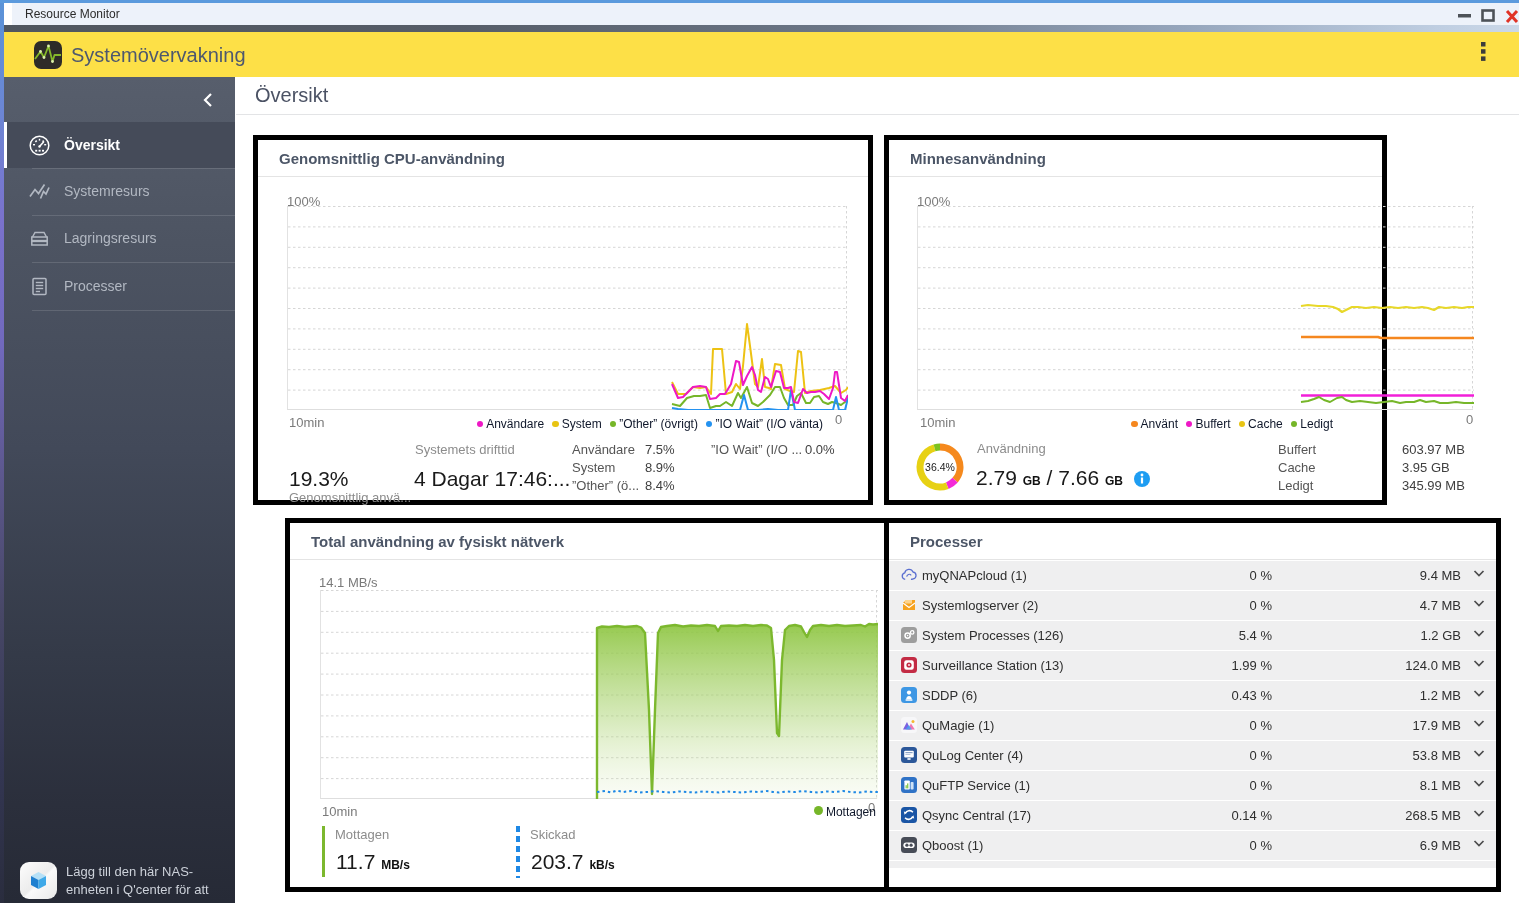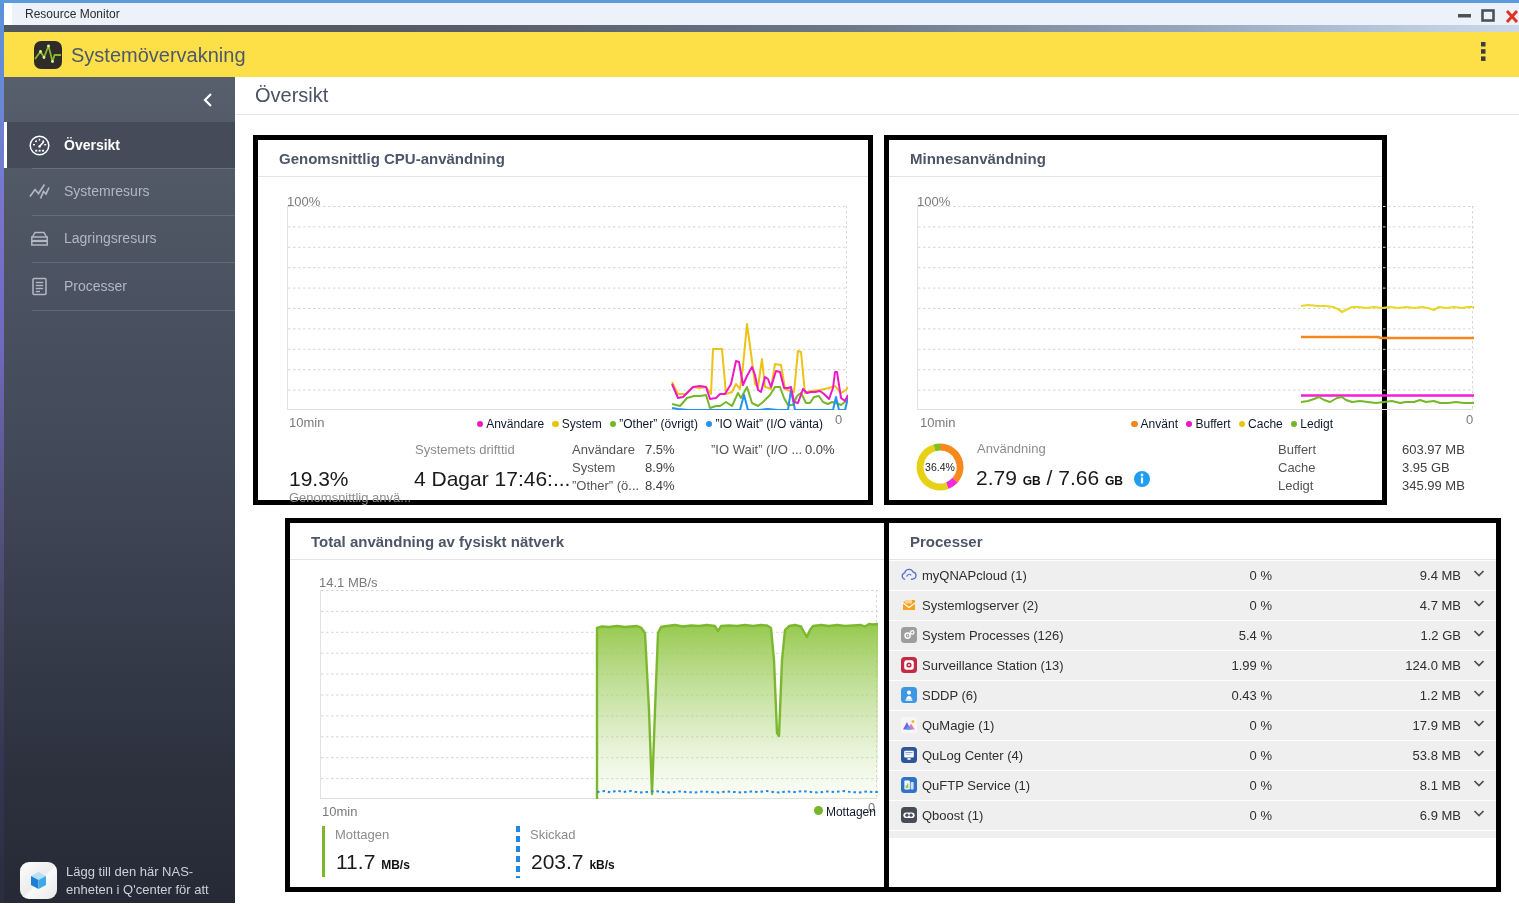--- a/index.html
+++ b/index.html
@@ -420,20 +420,35 @@
             </svg>
         <span class="nm">QuFTP Service (1)</span>
             <span class="cpu">0 %</span>
             <span class="mem">8.1 MB</span>
         <svg class="chev" width="12" height="8" viewBox="0 0 12 8">
               <polyline points="1.5,1 6,5.5 10.5,1" fill="none" stroke="#4d4d4d" stroke-width="1.7"></polyline>
             </svg>
       </div>
       <div class="prow">
         <svg class="picon" viewBox="0 0 16 16">
+              <rect width="16" height="16" rx="3.5" fill="#1a55a5"></rect>
+              <path d="M11.9 5.3 A4.4 4.4 0 0 0 4.3 6.6" fill="none" stroke="#fff" stroke-width="1.5"></path>
+              <polygon points="2.8,4.6 5.6,5.2 3.6,7.8" fill="#fff"></polygon>
+              <path d="M4.1 10.7 A4.4 4.4 0 0 0 11.7 9.4" fill="none" stroke="#fff" stroke-width="1.5"></path>
+              <polygon points="13.2,11.4 10.4,10.8 12.4,8.2" fill="#fff"></polygon>
+            </svg>
+        <span class="nm">Qsync Central (17)</span>
+            <span class="cpu">0.14 %</span>
+            <span class="mem">268.5 MB</span>
+        <svg class="chev" width="12" height="8" viewBox="0 0 12 8">
+              <polyline points="1.5,1 6,5.5 10.5,1" fill="none" stroke="#4d4d4d" stroke-width="1.7"></polyline>
+            </svg>
+      </div>
+      <div class="prow">
+        <svg class="picon" viewBox="0 0 16 16">
               <rect width="16" height="16" rx="3.5" fill="#474c57"></rect>
               <rect x="2.4" y="5.4" width="11.2" height="5.6" rx="2.8" fill="#fff"></rect>
               <circle cx="5.9" cy="8.2" r="1.6" fill="#474c57"></circle>
               <circle cx="10.1" cy="8.2" r="1.6" fill="#474c57"></circle>
             </svg>
         <span class="nm">Qboost (1)</span>
             <span class="cpu">0 %</span>
             <span class="mem">6.9 MB</span>
         <svg class="chev" width="12" height="8" viewBox="0 0 12 8">
               <polyline points="1.5,1 6,5.5 10.5,1" fill="none" stroke="#4d4d4d" stroke-width="1.7"></polyline>

